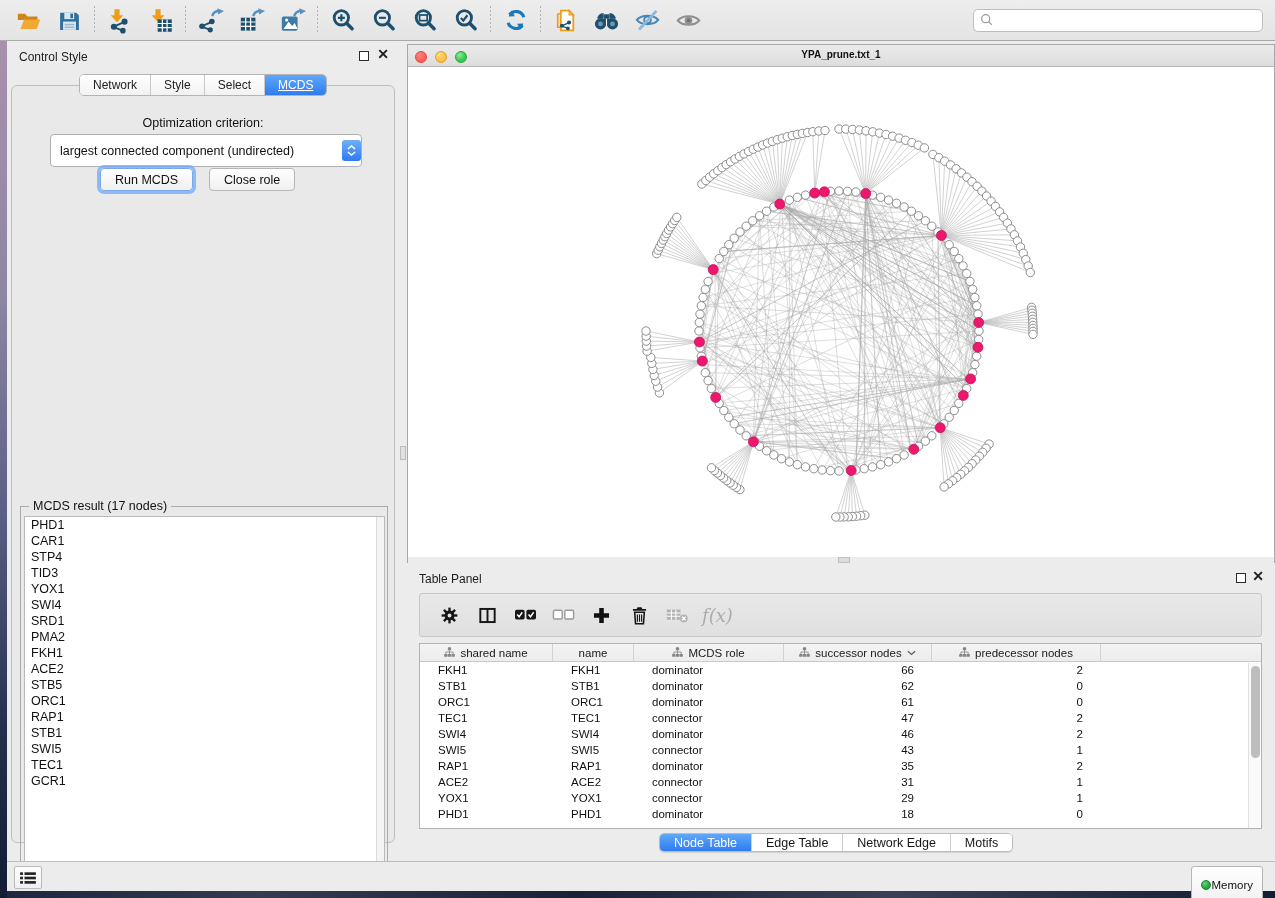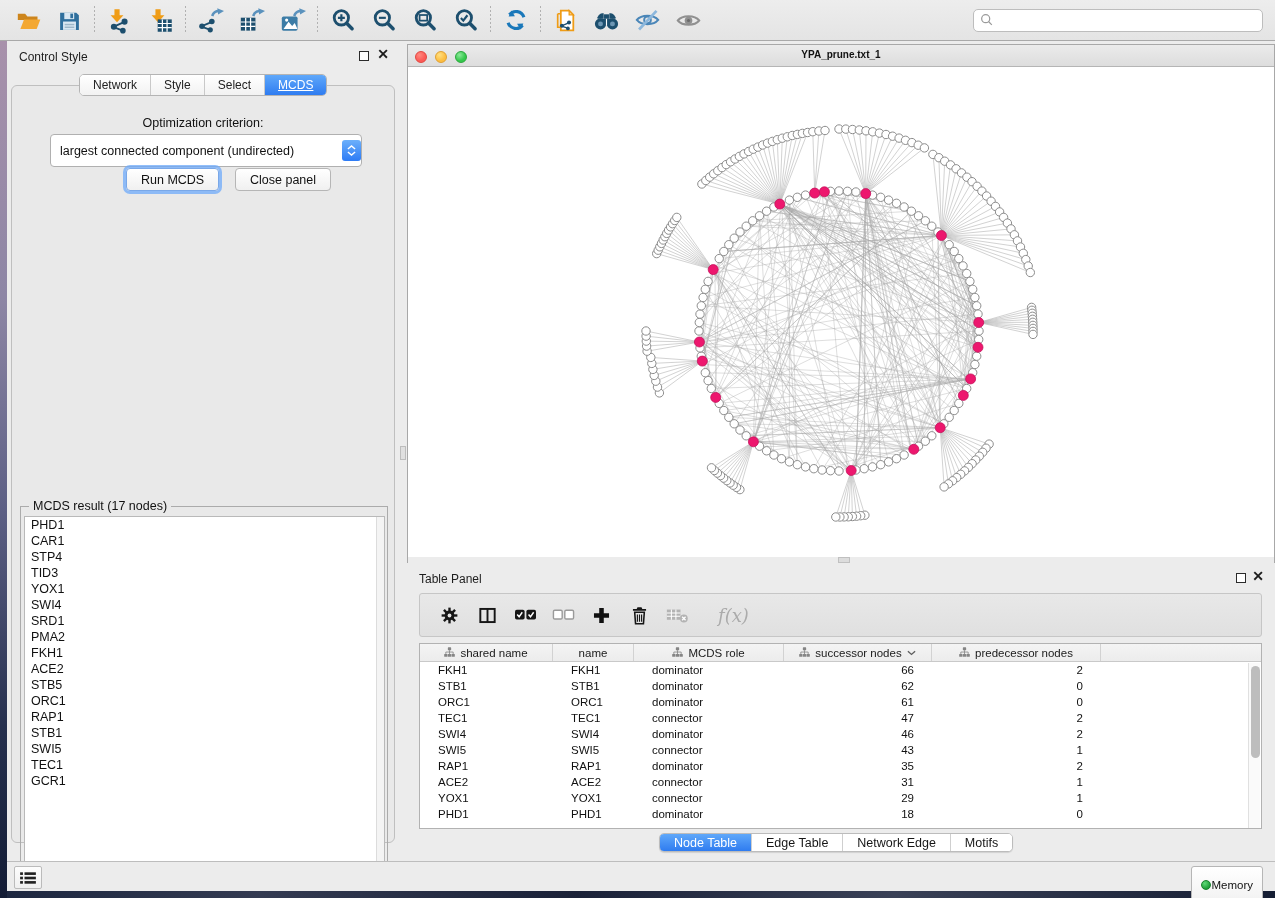--- a/index.html
+++ b/index.html
@@ -48,21 +48,21 @@
   .opt-label { position:absolute; top:30px; width:100%; text-align:center; font-size:12.5px; color:#111; }
   .dropdown { position:absolute; left:38px; top:48px; width:312px; height:33px; background:#fff;
     border:1px solid #b0b0b0; border-radius:4px; display:flex; align-items:center; }
   .dropdown .dd-text { flex:1; padding-left:9px; font-size:12.5px; color:#111;
     white-space:nowrap; overflow:hidden; }
   .dd-stepper { width:19px; height:21px; margin-right:0px; border-radius:3px;
     background:linear-gradient(#6cb0fb,#2d7bf5); display:flex; flex-direction:column;
     align-items:center; justify-content:center; gap:1px; }
   .mac-btn { position:absolute; top:82px; height:23px; background:linear-gradient(#ffffff,#f0f0f0);
     border:1px solid #b6b6b6; border-radius:4px; font-size:12.5px; color:#111;
-    font-family:"Liberation Sans",sans-serif; padding:0 14px;margin-left:26px; }
+    font-family:"Liberation Sans",sans-serif; padding:0 14px; }
   .mac-btn.focused { box-shadow:0 0 0 3px rgba(110,170,250,.75); border-color:#7aa8e8; }
   .run-btn { left:88px; }
   .closepanel-btn { left:197px; }
 
   .mcds-fieldset { position:absolute; left:8px; top:420px; width:368px; height:376px;
     border:1px solid #ababab; }
   .mcds-legend { position:absolute; left:8px; top:-8px; background:#e9e9e9; padding:0 4px;
     font-size:12.5px; color:#111; }
   .mcds-list { position:absolute; left:3px; top:9px; width:361px; height:363px; background:#fff;
     border:1px solid #b9b9b9; overflow:hidden; }
@@ -359,21 +359,21 @@
       <span class="dd-stepper">
         <svg viewBox="0 0 10 5" width="9" height="5">
             <path d="M1 4.2 5 .8 9 4.2" fill="none" stroke="#fff" stroke-width="1.6"></path>
           </svg>
         <svg viewBox="0 0 10 5" width="9" height="5">
             <path d="M1 .8 5 4.2 9 .8" fill="none" stroke="#fff" stroke-width="1.6"></path>
           </svg>
       </span>
     </div>
     <button class="mac-btn focused run-btn">Run MCDS</button>
-    <button class="mac-btn closepanel-btn">Close panel</button>
+    <button class="mac-btn closepanel-btn">Close role</button>
 
     <div class="mcds-fieldset">
       <span class="mcds-legend">MCDS result (17 nodes)</span>
       <div class="mcds-list" id="mcds-list">
         <div class="mcds-scroll"></div>
       <div class="mcds-item">PHD1</div>
           <div class="mcds-item">CAR1</div>
           <div class="mcds-item">STP4</div>
           <div class="mcds-item">TID3</div>
           <div class="mcds-item">YOX1</div>
@@ -1145,21 +1145,21 @@
       <button class="tp-tool">
         <span style="display:flex">
           <svg viewBox="0 0 27 20" width="23" height="17">
             <rect x="1" y="3" width="16" height="12" fill="#b3b3b3"></rect>
             <path d="M1 7h16M1 11h16M6.3 3v12M11.6 3v12" stroke="#fff" stroke-width="1.2"></path>
             <circle cx="21" cy="13.5" r="4.6" fill="#b3b3b3"></circle>
             <path d="M19 11.5 l4 4 M23 11.5 l-4 4" stroke="#fff" stroke-width="1.5"></path>
           </svg>
         </span>
       </button>
-      <span class="fx-label" style="margin-left: 22px;">f(x)</span>
+      <span class="fx-label" style="margin-left: 6px;">f(x)</span>
     </div>
 
   <div class="node-table">
     <div class="nt-header" id="nt-header">
         <div class="nt-hcell" style="width: 133px;">
           <span style="display:flex">
             <svg viewBox="0 0 12 12" width="11" height="11">
               <g fill="#858585">
                 <rect x="4.2" y="0.4" width="3.6" height="3.1" rx="0.6"></rect>
                 <rect x="0.2" y="7.6" width="3.6" height="3.1" rx="0.6"></rect>

